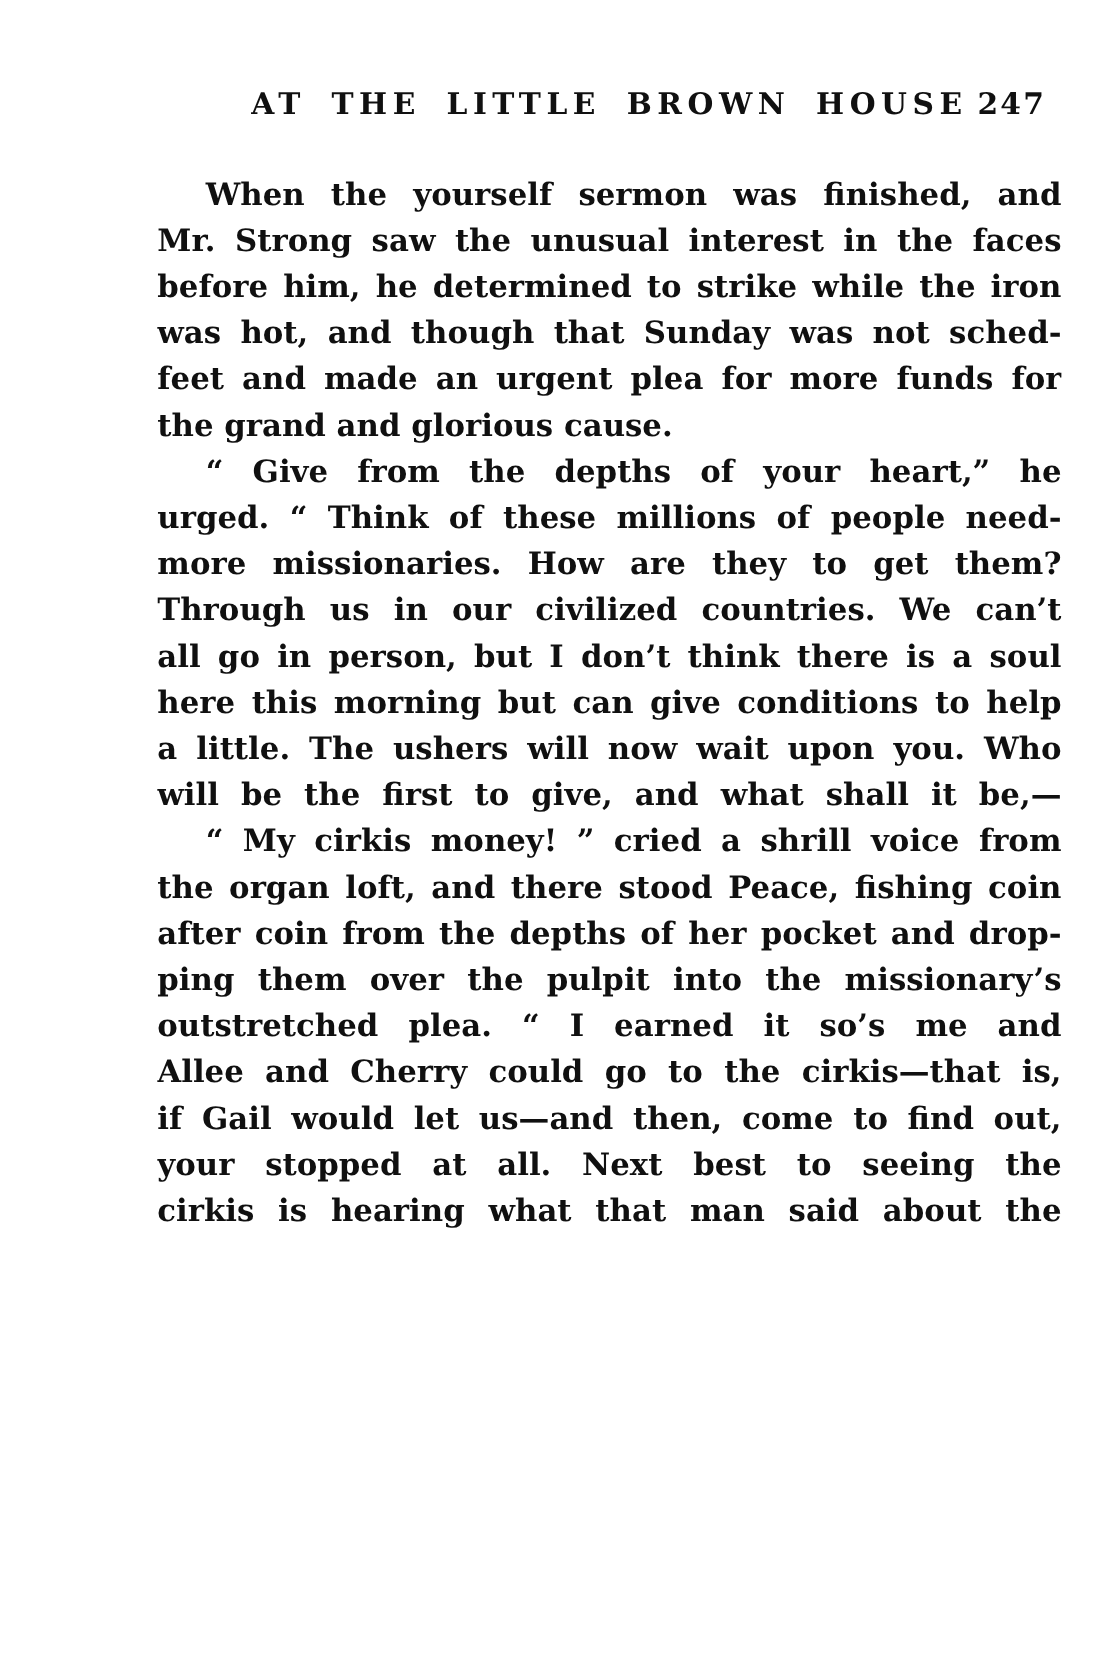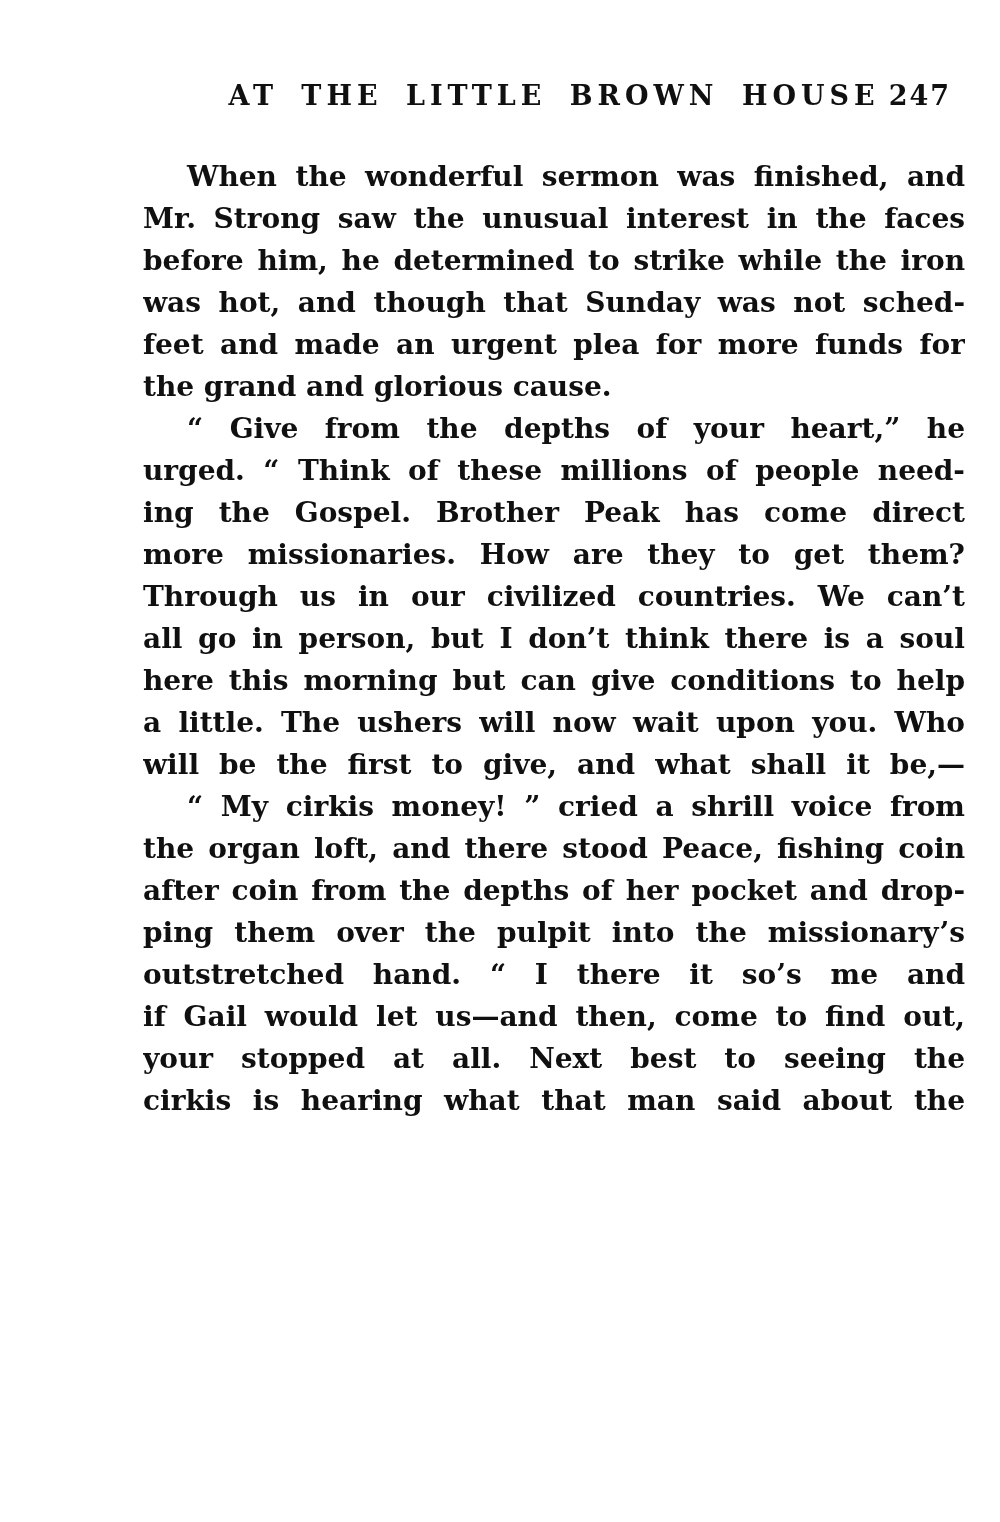--- a/index.html
+++ b/index.html
@@ -65,45 +65,45 @@
 
 <div class="page">
   <div class="text-col">
 
     <div class="running-head">
       <span>AT THE LITTLE BROWN HOUSE</span>
       <span class="page-num">247</span>
     </div>
 
     <div class="paragraph">
-      <div class="line indent">When the wonderful sermon was finished, and</div>
+      <div class="line indent">When the yourself sermon was finished, and</div>
       <div class="line">Mr. Strong saw the unusual interest in the faces</div>
       <div class="line">before him, he determined to strike while the iron</div>
       <div class="line">was hot, and though that Sunday was not sched-</div>
       <div class="line">feet and made an urgent plea for more funds for</div>
       <div class="line end">the grand and glorious cause.</div>
     </div>
 
     <div class="paragraph">
       <div class="line indent">“ Give from the depths of your heart,” he</div>
       <div class="line">urged. “ Think of these millions of people need-</div>
-      <div class="line">ing the Gospel. Brother Peak has come direct</div>
       <div class="line">more missionaries. How are they to get them?</div>
       <div class="line">Through us in our civilized countries. We can’t</div>
       <div class="line">all go in person, but I don’t think there is a soul</div>
       <div class="line">here this morning but can give conditions to help</div>
       <div class="line">a little. The ushers will now wait upon you. Who</div>
       <div class="line">will be the first to give, and what shall it be,—</div>
     </div>
 
     <div class="paragraph">
       <div class="line indent">“ My cirkis money! ” cried a shrill voice from</div>
       <div class="line">the organ loft, and there stood Peace, fishing coin</div>
       <div class="line">after coin from the depths of her pocket and drop-</div>
       <div class="line">ping them over the pulpit into the missionary’s</div>
-      <div class="line">outstretched hand. “ I there it so’s me and</div>
+      <div class="line">outstretched plea. “ I earned it so’s me and</div>
+      <div class="line">Allee and Cherry could go to the cirkis—that is,</div>
       <div class="line">if Gail would let us—and then, come to find out,</div>
       <div class="line">your stopped at all. Next best to seeing the</div>
       <div class="line">cirkis is hearing what that man said about the</div>
     </div>
 
   </div>
 </div>
 
 </body></html>

